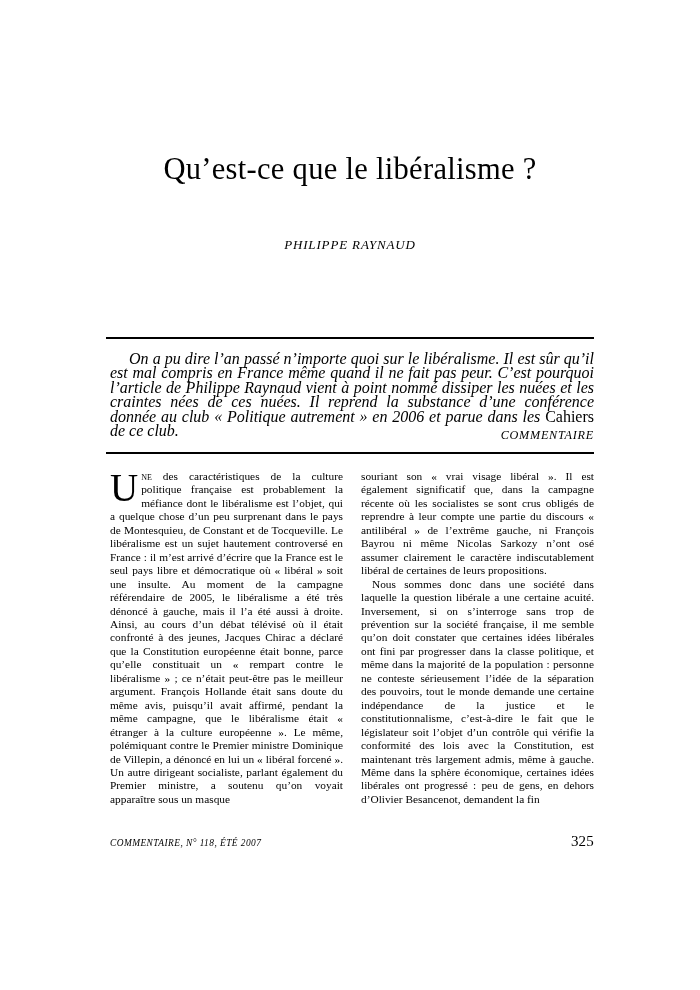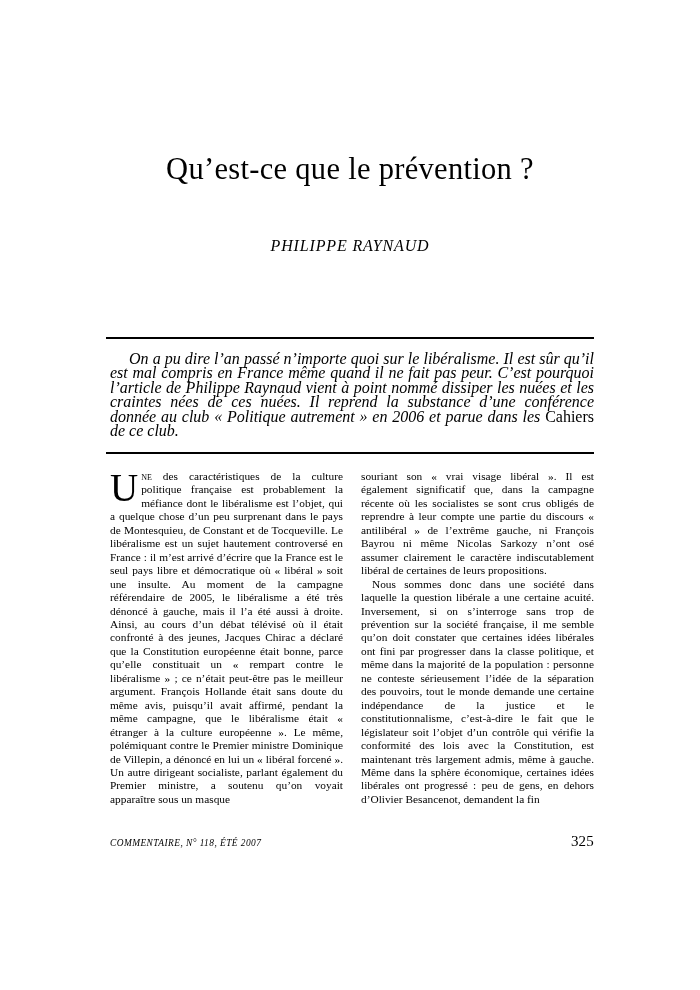--- a/index.html
+++ b/index.html
@@ -39,21 +39,21 @@
     margin: 0;
     white-space: nowrap;
   }
   .author-line {
     position: absolute;
     left: 0;
     top: 237px;
     width: 700px;
     text-align: center;
     font-style: italic;
-    font-size: 16px;
+    font-size: 13px;
     letter-spacing: 0.85px;
     font-variant: small-caps;
     text-transform: uppercase;
   }
 
   
   .rule {
     position: absolute;
     left: 106px;
     width: 488px;
@@ -150,32 +150,33 @@
     font-size: 15px;
     letter-spacing: 0.2px;
   }
 </style>
 </head>
 <body>
 
 <div class="page">
 
   <div class="title-block">
-    <h1 class="doc-title">Qu’est-ce que le prévention ?</h1>
+    <h1 class="doc-title">Qu’est-ce que le libéralisme ?</h1>
   </div>
 
   <div class="author-line">PHILIPPE RAYNAUD</div>
 
   <div class="rule rule-top"></div>
   <div class="rule rule-bottom"></div>
 
   <div class="abstract">
     <span>On a pu dire l’an passé n’importe quoi sur le libéralisme. Il est sûr qu’il est mal compris en France même quand il ne fait pas peur. C’est pourquoi l’article de Philippe Raynaud vient à point nommé dissiper les nuées et les craintes nées de ces nuées. Il reprend la substance d’une conférence donnée au club « Politique autrement » en 2006 et parue dans les </span><span class="roman">Cahiers</span><span> de ce club.</span>
   </div>
 
+  <div class="abstract-source">COMMENTAIRE</div>
 
   <div class="body-columns">
 
     <div class="column">
       <p class="lead"><span class="dropcap">U</span><span class="smallcaps">ne</span><span> des caractéristiques de la culture politique française est probablement la méfiance dont le libéralisme est l’objet, qui a quelque chose d’un peu surprenant dans le pays de Montesquieu, de Constant et de Tocqueville. Le libéralisme est un sujet hautement controversé en France : il m’est arrivé d’écrire que la France est le seul pays libre et démocratique où « libéral » soit une insulte. Au moment de la campagne référendaire de 2005, le libéralisme a été très dénoncé à gauche, mais il l’a été aussi à droite. Ainsi, au cours d’un débat télévisé où il était confronté à des jeunes, Jacques Chirac a déclaré que la Constitution européenne était bonne, parce qu’elle constituait un « rempart contre le libéralisme » ; ce n’était peut-être pas le meilleur argument. François Hollande était sans doute du même avis, puisqu’il avait affirmé, pendant la même campagne, que le libéralisme était « étranger à la culture européenne ». Le même, polémiquant contre le Premier ministre Dominique de Villepin, a dénoncé en lui un « libéral forcené ». Un autre dirigeant socialiste, parlant également du Premier ministre, a soutenu qu’on voyait apparaître sous un masque</span></p>
     </div>
 
     <div class="column">
       <p class="no-indent">souriant son « vrai visage libéral ». Il est également significatif que, dans la campagne récente où les socialistes se sont crus obligés de reprendre à leur compte une partie du discours « antilibéral » de l’extrême gauche, ni François Bayrou ni même Nicolas Sarkozy n’ont osé assumer clairement le caractère indiscutablement libéral de certaines de leurs propositions.</p>
       <p>Nous sommes donc dans une société dans laquelle la question libérale a une certaine acuité. Inversement, si on s’interroge sans trop de prévention sur la société française, il me semble qu’on doit constater que certaines idées libérales ont fini par progresser dans la classe politique, et même dans la majorité de la population : personne ne conteste sérieusement l’idée de la séparation des pouvoirs, tout le monde demande une certaine indépendance de la justice et le constitutionnalisme, c’est-à-dire le fait que le législateur soit l’objet d’un contrôle qui vérifie la conformité des lois avec la Constitution, est maintenant très largement admis, même à gauche. Même dans la sphère économique, certaines idées libérales ont progressé : peu de gens, en dehors d’Olivier Besancenot, demandent la fin</p>

